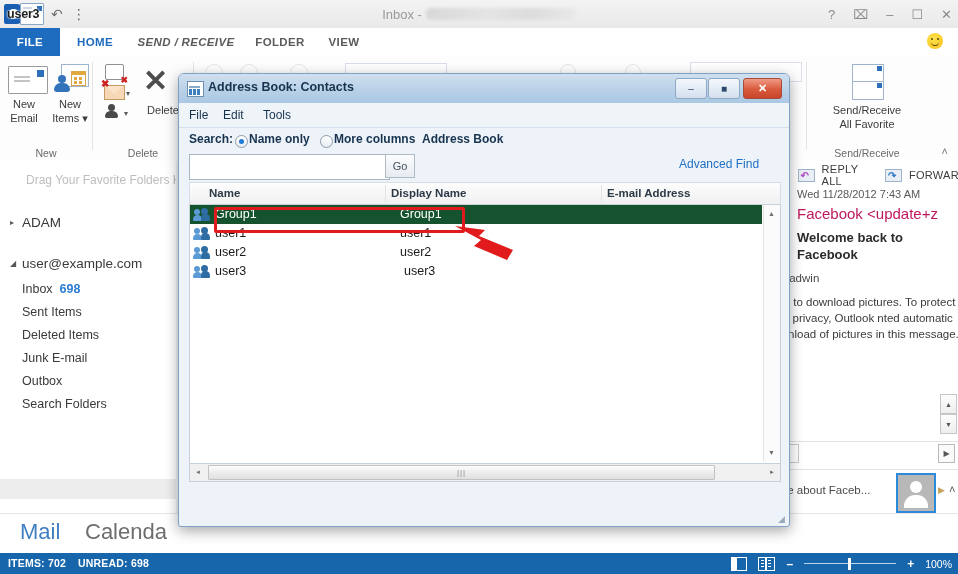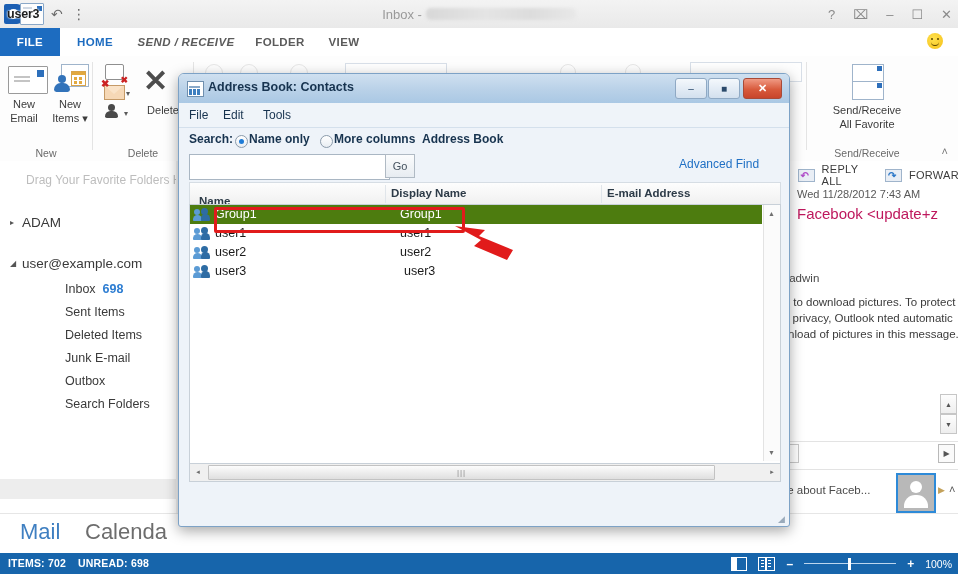--- a/index.html
+++ b/index.html
@@ -109,21 +109,21 @@
   .ghost-rect{position:absolute;border:1px solid #cfd8e3;background:#fff;opacity:.8;}
 
   
   #fav-bar{position:absolute;left:0;top:161px;width:176px;height:40px;background:#fff;
     border-bottom:1px solid #ededed;}
   #fav-text{position:absolute;left:26px;top:12px;font-size:12px;color:#bdbdbd;white-space:nowrap;}
   #folder-pane{position:absolute;left:0;top:201px;width:176px;height:312px;background:#fff;
     border-right:1px solid #dedede;}
   .fp-root{position:absolute;left:10px;font-size:13.5px;color:#3a3a3a;white-space:nowrap;}
   .fp-arrow{display:inline-block;width:12px;color:#555;font-size:8px;vertical-align:2px;}
-  .fp-item{position:absolute;left:22px;font-size:12.5px;color:#3a3a3a;white-space:nowrap;margin-left:43px;}
+  .fp-item{position:absolute;left:22px;font-size:12.5px;color:#3a3a3a;white-space:nowrap;}
   #fp-inbox-row{position:absolute;left:0;top:278px;width:176px;height:20px;background:#ededed;}
   #fp-inbox-count{color:#2d7dd2;font-weight:bold;margin-left:7px;}
   #pane-splitter{position:absolute;left:176px;top:161px;width:4px;height:352px;background:#f4f4f4;}
 
   
   #module-bar{position:absolute;left:0;top:513px;width:958px;height:40px;background:#fff;
     border-top:1px solid #e6e6e6;}
   .mod{position:absolute;top:5px;font-size:22px;color:#6d6d6d;}
   #mod-mail{left:20px;color:#3f7fc1;}
   #mod-cal{left:85px;}
@@ -222,34 +222,34 @@
     font-size:11.5px;color:#fff;white-space:nowrap;overflow:hidden;}
   #ab-combo-blur{position:absolute;right:3px;top:3px;width:58px;height:13px;
     background:linear-gradient(90deg,#2f86da,#63a8e4);filter:blur(1.6px);border-radius:4px;}
   #ab-combo-arrow{position:absolute;right:1px;top:1px;width:22px;height:18px;background:#eef2f6;
     display:flex;align-items:center;justify-content:center;font-size:8px;color:#333;}
   #advanced-find{position:absolute;left:500px;top:83px;font-size:12px;color:#1f6fc4;}
 
   #dlg-listheader{position:absolute;left:10px;top:108px;width:590px;height:22px;
     background:linear-gradient(#fdfdfd,#f0f0f0);border:1px solid #d6dde4;border-bottom:1px solid #c8d0d8;}
   .lh{position:absolute;top:4px;font-size:11.5px;font-weight:bold;color:#2c3a47;}
-  #lh-name{left:9px;margin-top:8px;} #lh-display{left:201px;} #lh-email{left:417px;}
+  #lh-name{left:19px;} #lh-display{left:201px;} #lh-email{left:417px;}
   .lh-sep{position:absolute;top:2px;width:1px;height:18px;background:#e0e5ea;}
 
   #dlg-listbox{position:absolute;left:10px;top:130px;width:590px;height:258px;
     border:1px solid #c8d0d8;background:#fff;}
   .lrow{position:absolute;left:0;width:572px;height:19px;}
   .lrow .licon{position:absolute;left:4px;top:3px;width:15px;height:13px;}
   .licon:before{content:"";position:absolute;left:0px;top:1px;width:6px;height:6px;border-radius:50%;background:#5b9bd5;}
   .licon:after{content:"";position:absolute;left:7px;top:0px;width:7px;height:7px;border-radius:50%;background:#2e6ca4;}
   .licon i{position:absolute;left:-1px;bottom:0;width:9px;height:6px;border-radius:5px 5px 1px 1px;background:#5b9bd5;}
   .licon u{position:absolute;right:-1px;bottom:0;width:9px;height:7px;border-radius:5px 5px 1px 1px;background:#2e6ca4;}
   .lname{position:absolute;left:25px;top:2px;font-size:12.5px;color:#1a1a1a;}
   .ldisp{position:absolute;left:210px;top:2px;font-size:12.5px;color:#1a1a1a;}
-  #row-0{top:0;background:#4d7c0f;}
+  #row-0{top:0;background:#14532d;}
   #row-0 .lname,#row-0 .ldisp{color:#fff;}
   #row-1{top:19px;} #row-2{top:38px;} #row-3{top:57px;}
   #row-3 .ldisp{left:214px;}
   #list-vscroll{position:absolute;right:0;top:0;width:16px;height:256px;background:#fbfbfb;border-left:1px solid #e3e3e3;}
   .vs-btn{width:15px;height:17px;display:flex;align-items:center;justify-content:center;font-size:7px;color:#707070;}
   #vs-down{position:absolute;bottom:0;left:0;}
   #dlg-hscroll{position:absolute;left:10px;top:389px;width:590px;height:17px;
     background:#f0f0f0;border:1px solid #c8d0d8;}
   #hs-left{position:absolute;left:0;top:0;width:16px;height:15px;display:flex;align-items:center;justify-content:center;font-size:7px;color:#6a6a6a;}
   #hs-right{position:absolute;right:0;top:0;width:16px;height:15px;display:flex;align-items:center;justify-content:center;font-size:7px;color:#6a6a6a;}
@@ -388,20 +388,21 @@
         </span>
       <span>REPLY ALL</span>
       <span class="rp-ic">
           <span class="env"></span>
           <span class="arw blue">↷</span>
         </span>
       <span>FORWAR</span>
     </div>
     <div id="rp-date">Wed 11/28/2012 7:43 AM</div>
     <div id="rp-from">Facebook &lt;update+z</div>
+    <div id="rp-subject">Welcome back to Facebook</div>
     <div id="rp-to">Bladwin</div>
     <div id="rp-infobar">here to download pictures. To protect your privacy, Outlook nted automatic download of pictures in this message.</div>
     <div id="rp-scroll">
       <div class="sc-btn">▲</div>
       <div class="sc-btn">▼</div>
     </div>
     <div id="rp-inputrow">
       <div id="rp-inputbox"></div>
       <div id="rp-playbtn">▶</div>
     </div>

